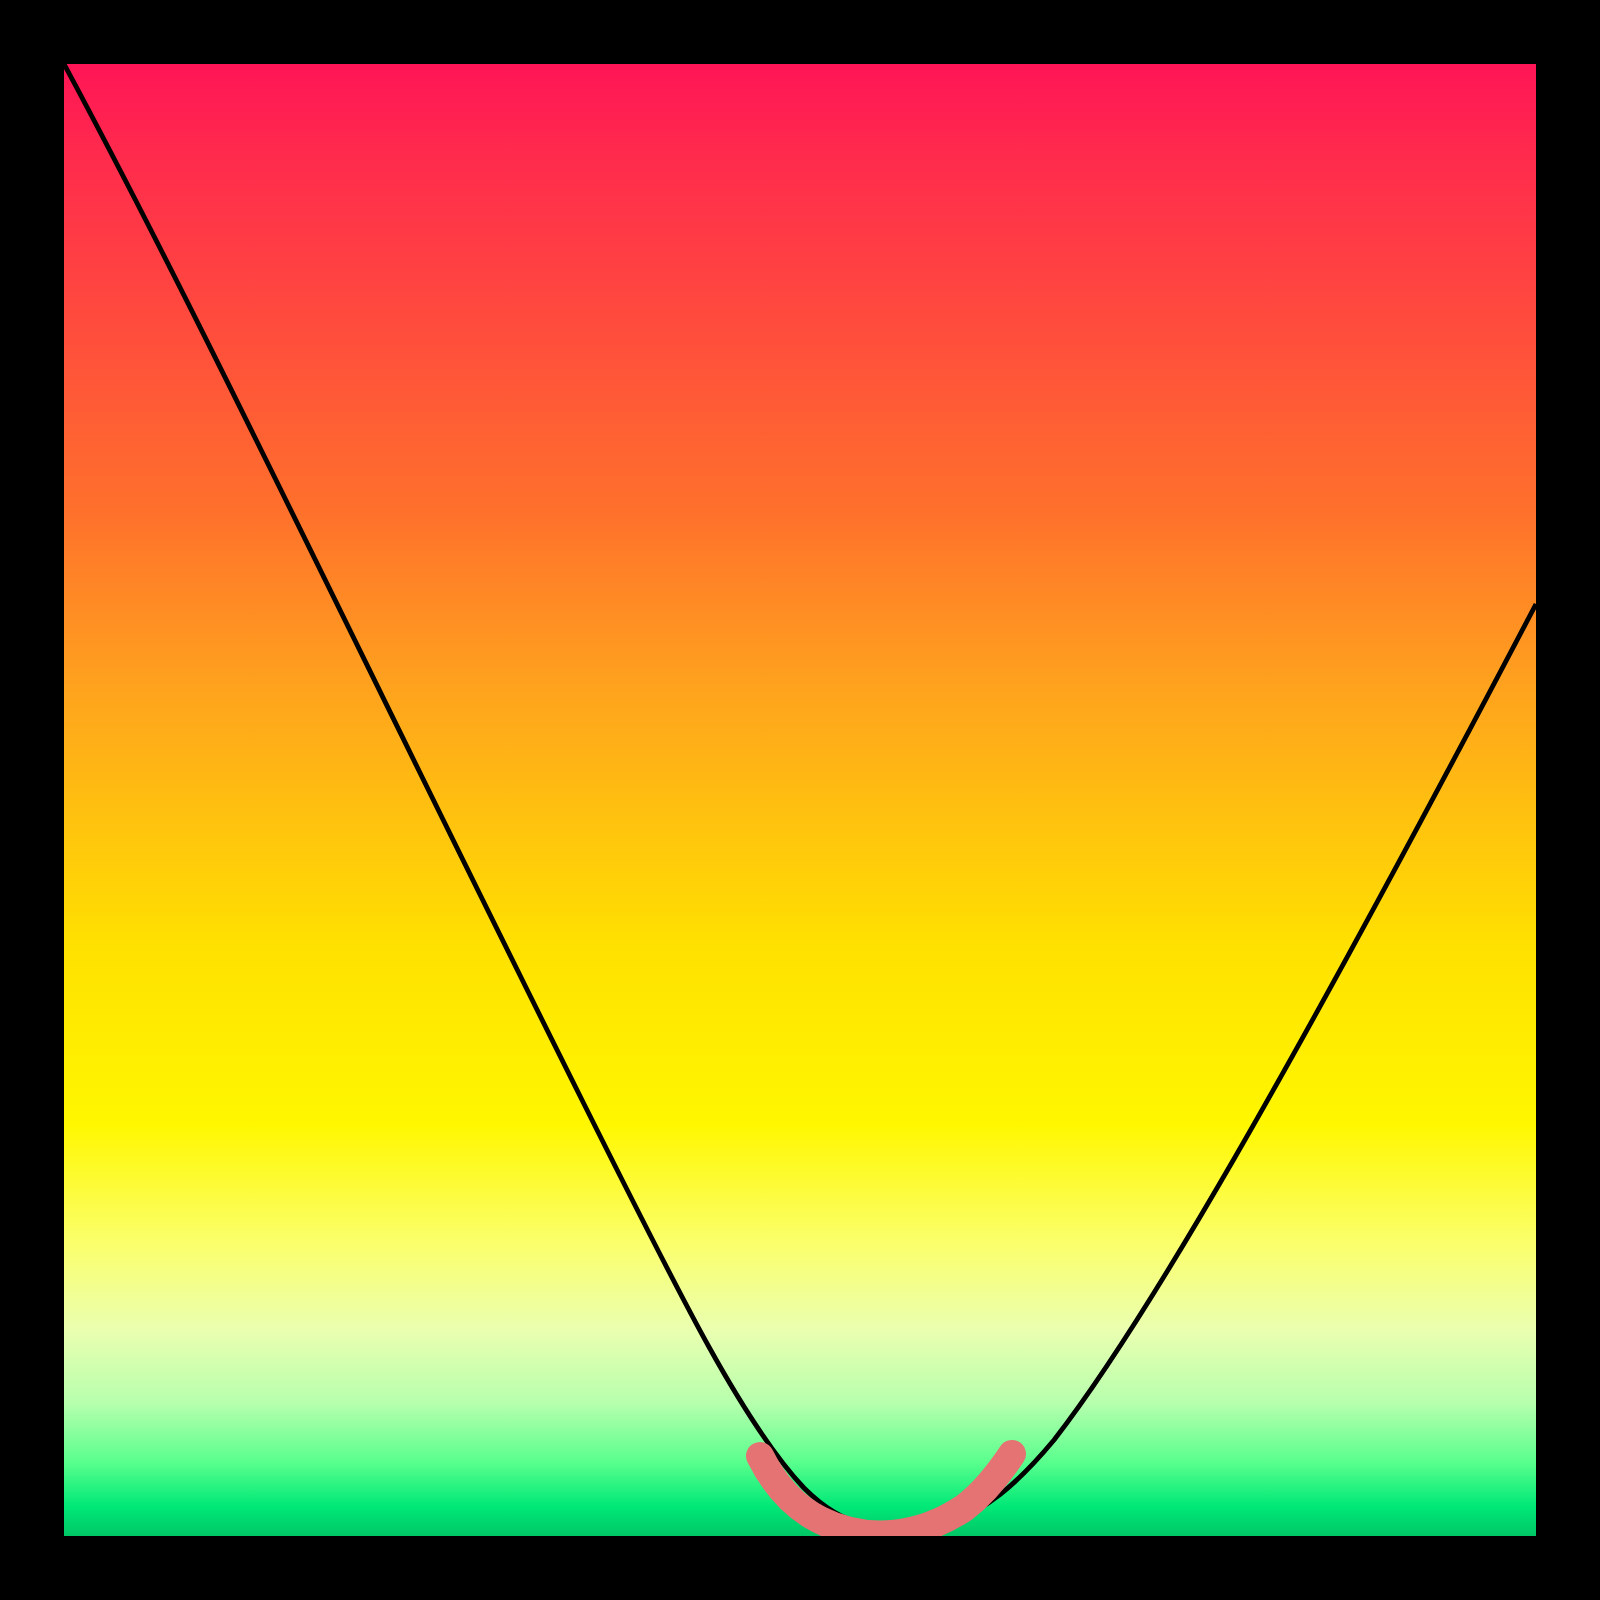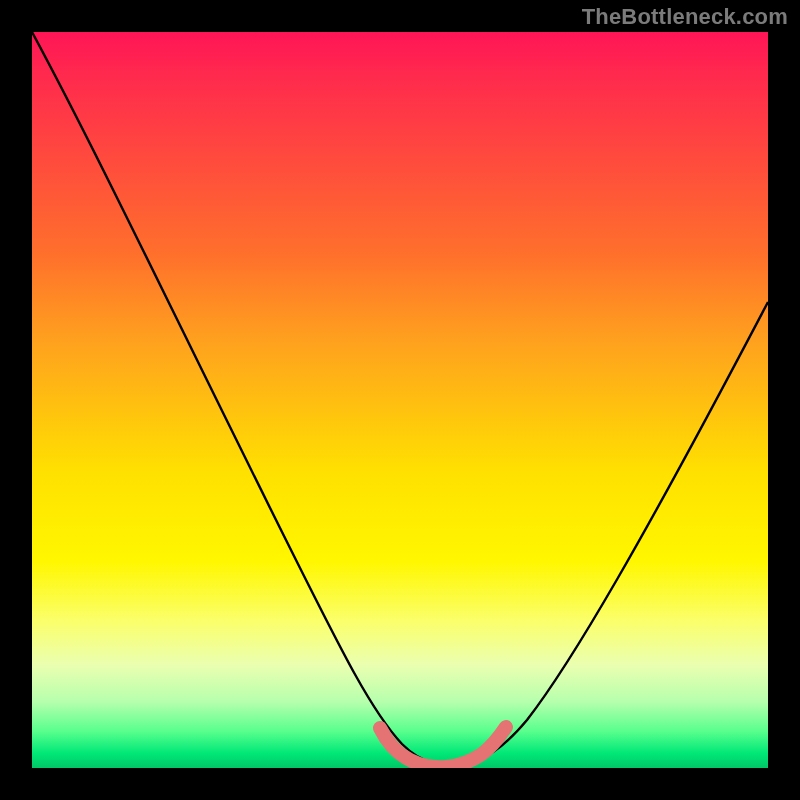--- a/index.html
+++ b/index.html
@@ -65,21 +65,20 @@
     top: 0;
     width: 100%;
     height: 100%;
   }
 </style>
 </head>
 <body>
 
 <div class="frame">
 
-  <div class="watermark">TheBottleneck.com</div>
 
   <div class="plot">
     <div class="gradient"></div>
 
     <svg class="curve" viewBox="0 0 736 736" preserveAspectRatio="none">
       <path d="M 0 0
                C 70 130, 150 300, 260 520
                C 310 620, 340 680, 370 712
                C 380 722, 390 728, 400 730
                C 415 732, 430 732, 445 728

